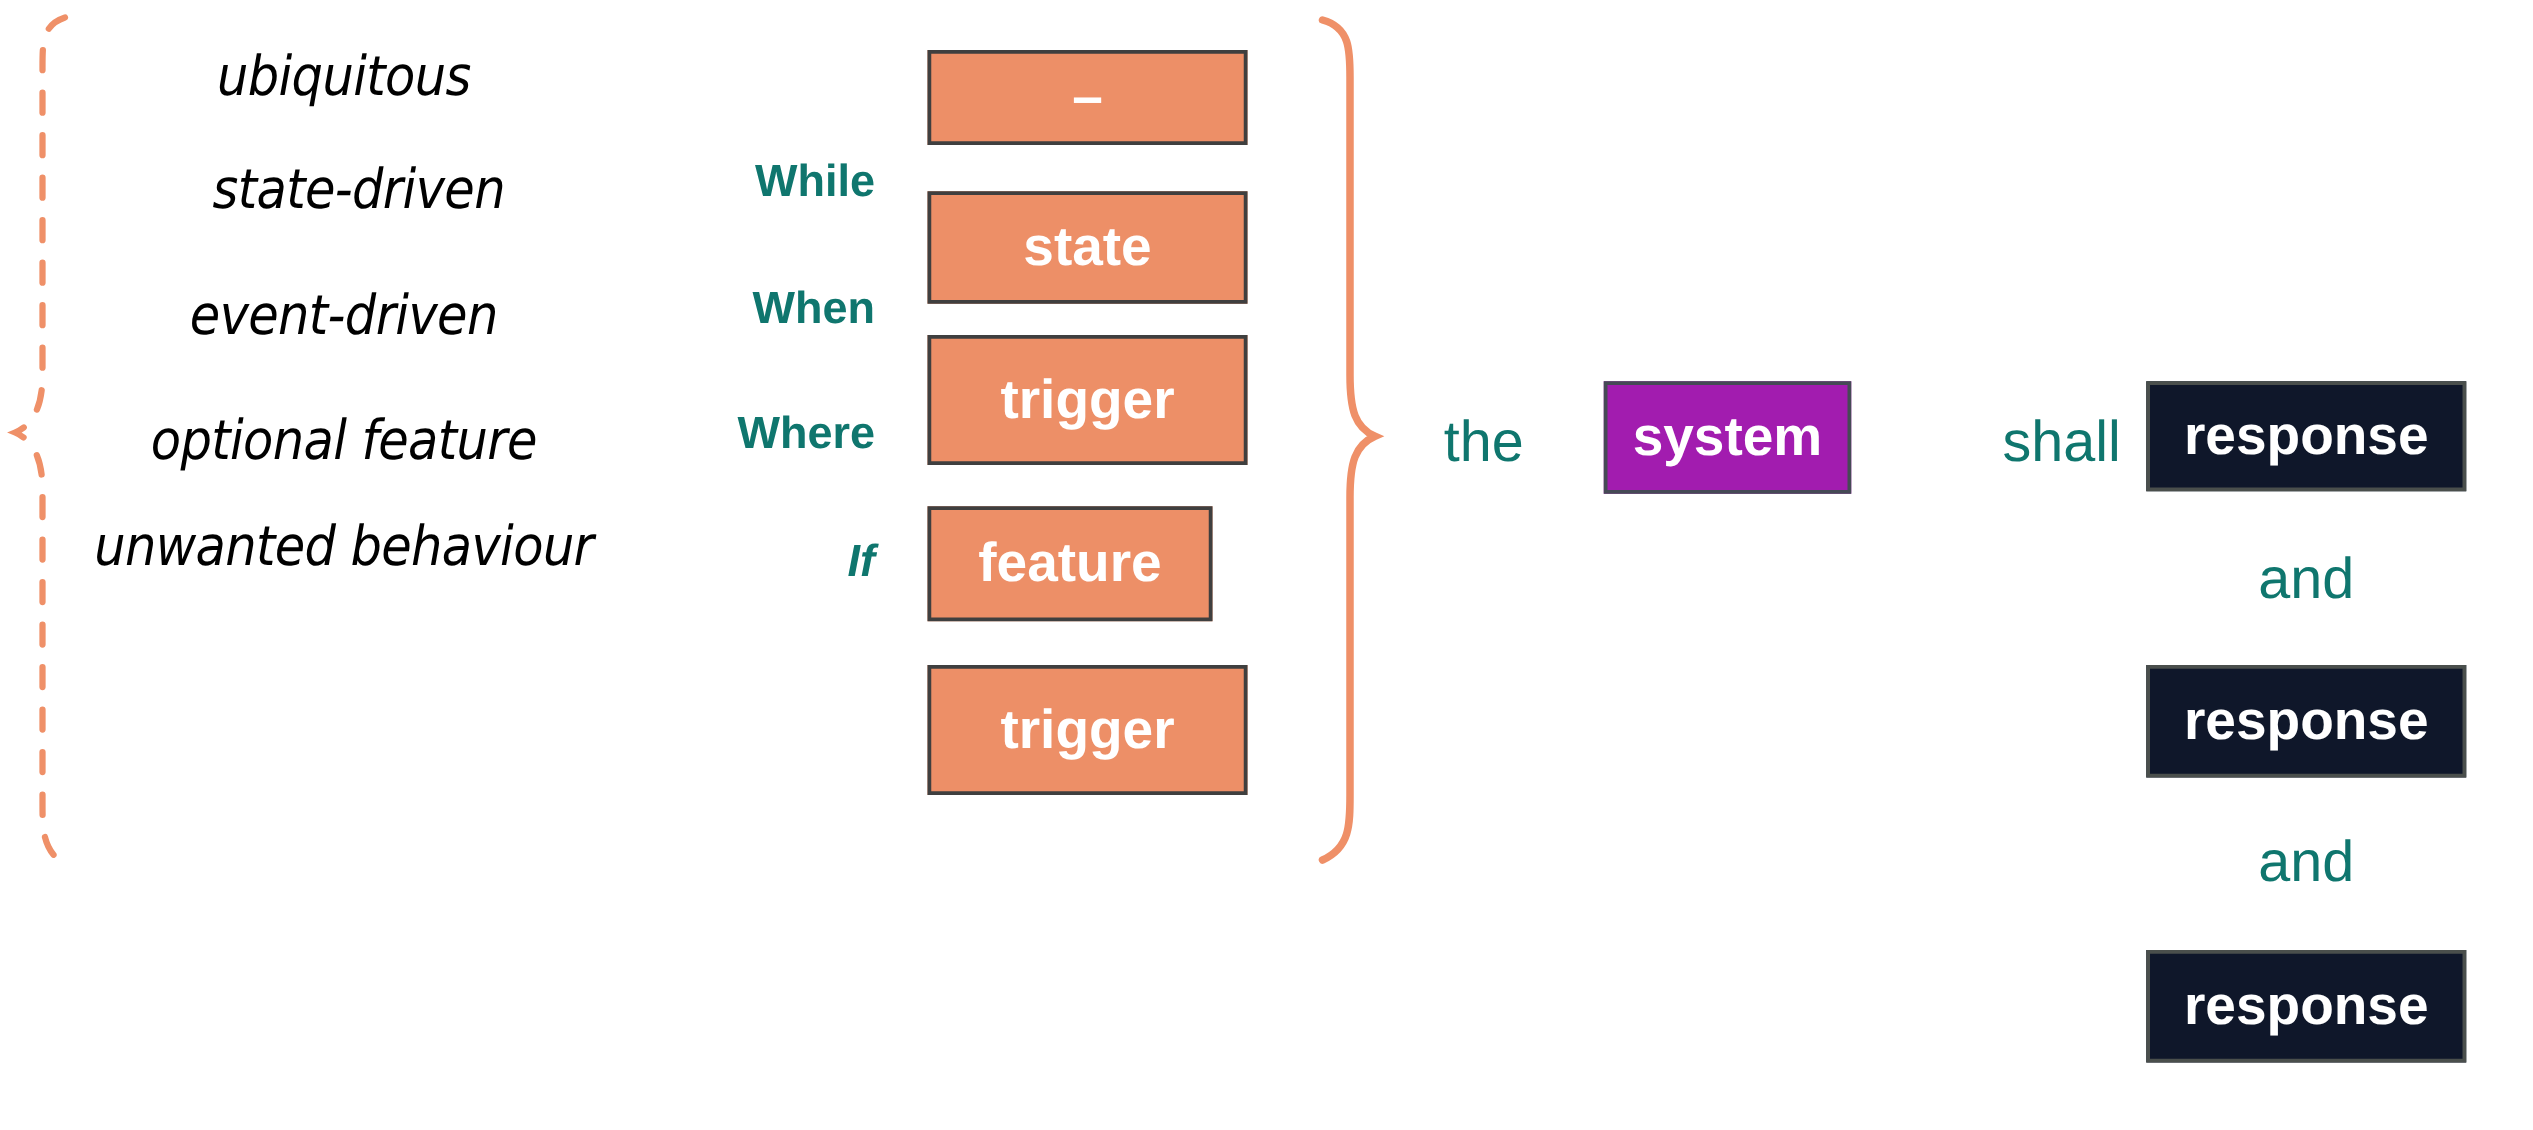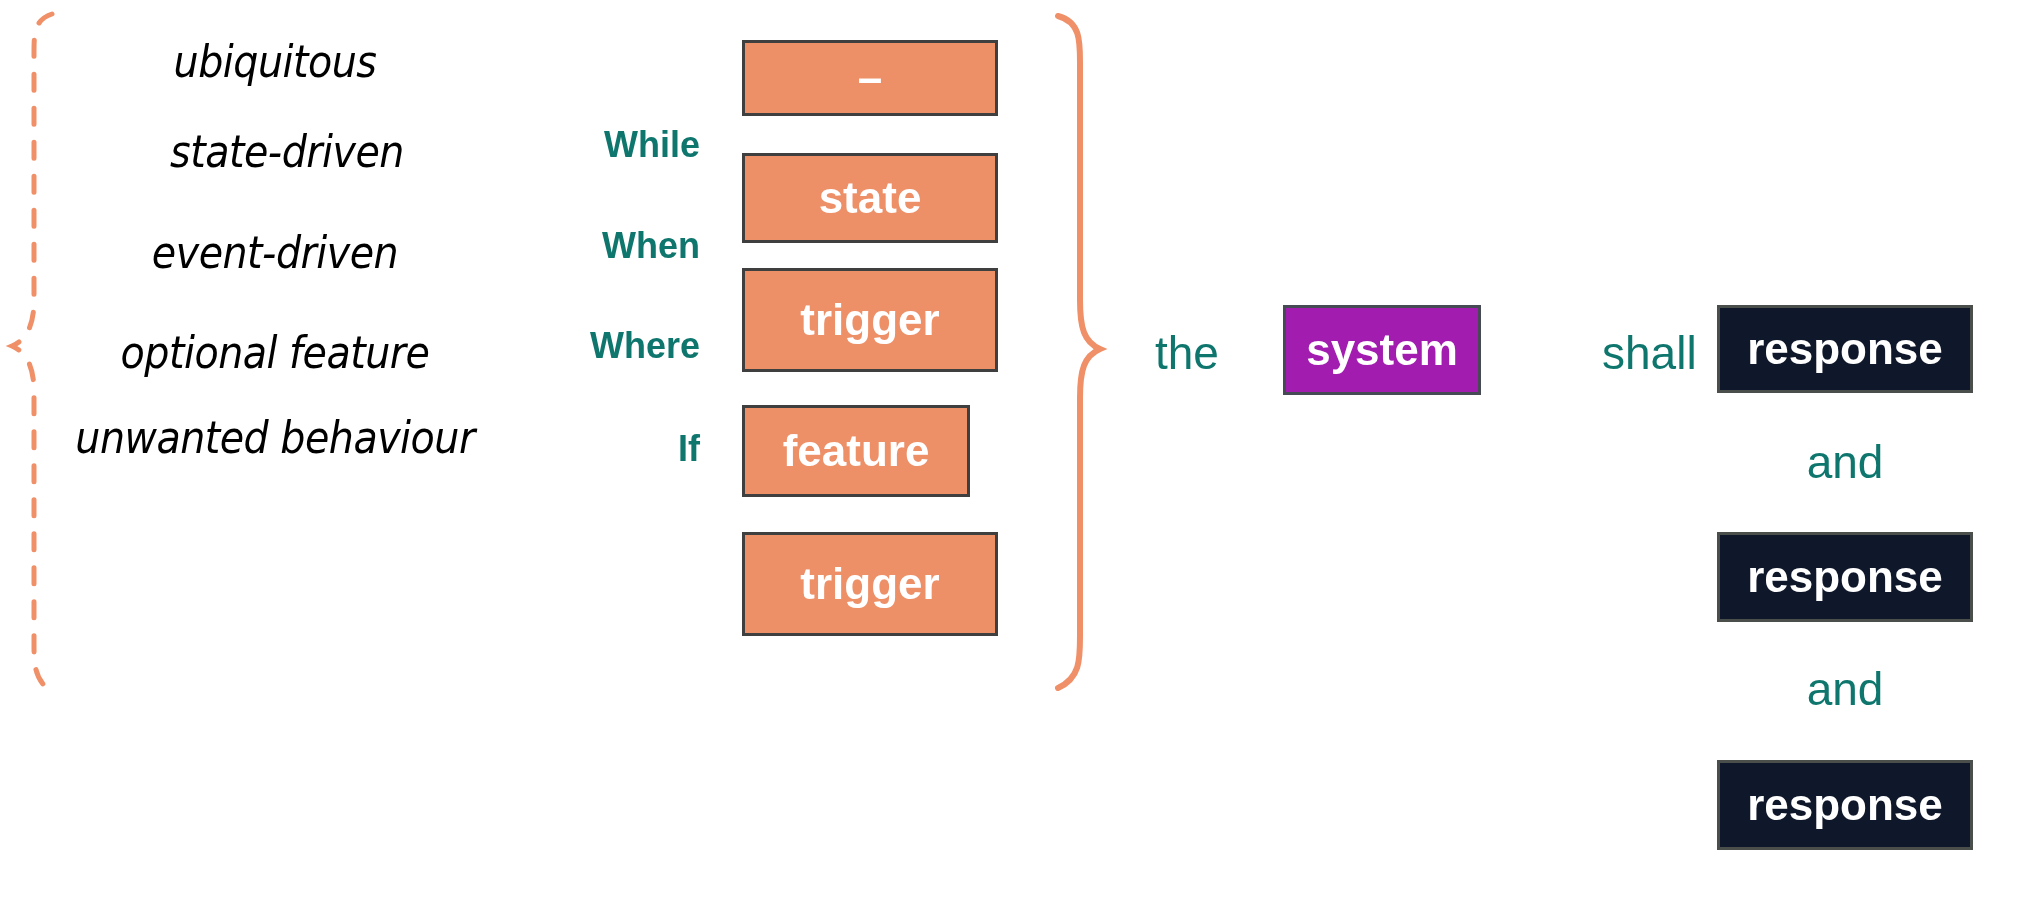--- a/index.html
+++ b/index.html
@@ -94,21 +94,21 @@
 
   <div class="pattern-label" style="left:25px; top:227px; width:500px;">event-driven</div>
   <div class="keyword" style="left:540px; top:225px; width:160px;">When</div>
   <div class="box orange" style="left:742px; top:268px; width:256px; height:104px;">trigger</div>
 
   <div class="pattern-label" style="left:25px; top:327px; width:500px;">optional feature</div>
   <div class="keyword" style="left:540px; top:325px; width:160px;">Where</div>
   <div class="box orange" style="left:742px; top:405px; width:228px; height:92px;">feature</div>
 
   <div class="pattern-label" style="left:25px; top:412px; width:500px;">unwanted behaviour</div>
-  <div class="keyword" style="left:540px; top:428px; width:160px;">If</div>
+  <div class="keyword" style="left:540px; top:428px; width:160px;font-style:italic;">If</div>
   <div class="box orange" style="left:742px; top:532px; width:256px; height:104px;">trigger</div>
 
   <svg class="brace-svg" style="left:1040px; top:0px; width:80px; height:904px;" viewBox="0 0 80 904" fill="none">
     <path d="M 18 16
              C 40 22, 40 40, 40 62
              L 40 300
              C 40 328, 44 342, 60 349
              C 44 356, 40 370, 40 398
              L 40 636
              C 40 660, 40 678, 18 688" stroke="#ef9068" stroke-width="6" fill="none" stroke-linecap="round"></path>

